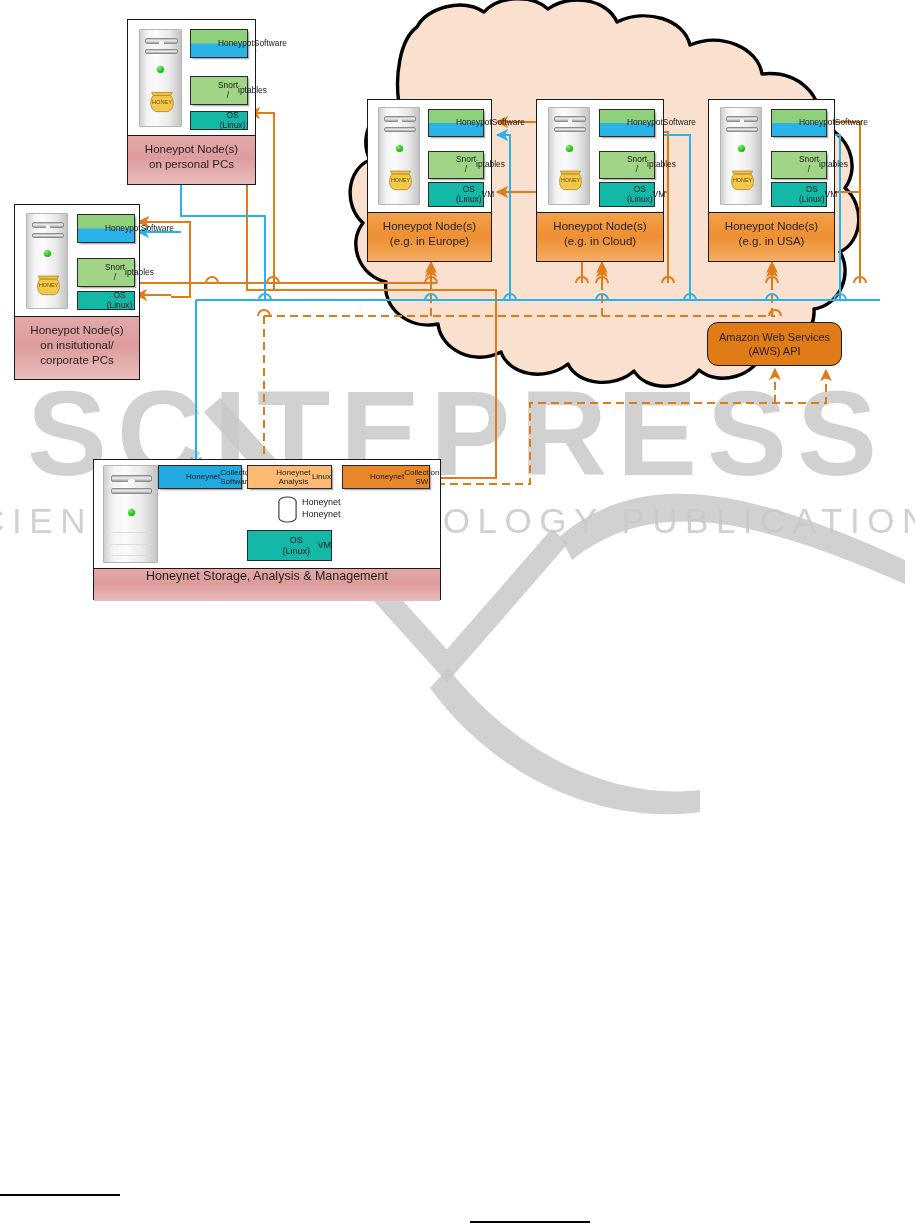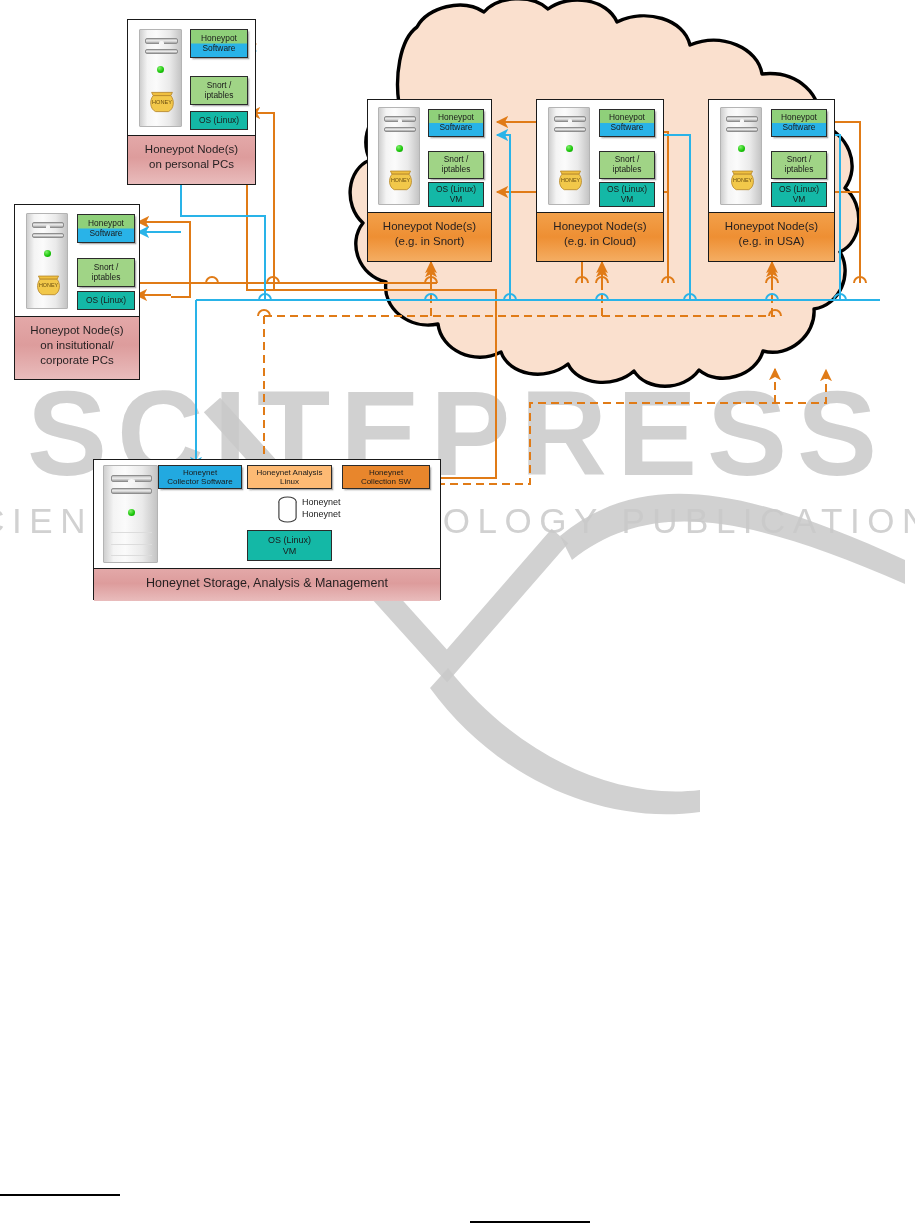--- a/index.html
+++ b/index.html
@@ -64,23 +64,24 @@
   .honeypot { position:absolute; }
 
   
   .swbox {
     position:absolute;
     border:1.4px solid #2b2b2b;
     font-size:8.4px;
     line-height:1.16;
     text-align:center;
     color:#1a1a1a;
-    display:flex; flex-direction:column;
-    align-items:center; justify-content:center;
+    display:flex; flex-direction:row;
+    align-items:center; 
     box-shadow:1.5px 1.5px 1.5px rgba(60,60,60,.4);
+    padding-left:27px;
   }
   .sw-hp   { background:linear-gradient(180deg,#8fd07a 0%,#8fd07a 48%,#29b3e8 52%,#29b3e8 100%); }
   .sw-green{ background:#a0d486; }
   .sw-white{ background:#14b8a6; box-shadow:none; }
   .sw-blue { background:#22a9e0; }
   .sw-yellow{ background:#fdba74; }
   .sw-orange{ background:#e8862c; }
 
   
   #aws-api {
@@ -340,21 +341,21 @@
         <span>Snort /</span>
         <span>iptables</span>
       </div>
       <div class="swbox sw-white" style="left:60px; top:82px; width:56px; height:25px;">
         <span>OS (Linux)</span>
         <span>VM</span>
       </div>
     </div>
     <div class="node-caption cap-orange" style="height:49px;">
       <div>Honeypot Node(s)</div>
-      <div>(e.g. in Snort)</div>
+      <div>(e.g. in Europe)</div>
     </div>
   </div>
 
   <div class="node" id="node-asia" style="left:536px; top:99px; width:128px; height:163px;">
     <div class="node-body" style="height:112px;">
       <div class="tower" style="left:11px; top:7px; width:42px; height:98px;">
         <div class="slot1" style="left:5px; top:8px; width:32px; height:6px;"></div>
         <div class="slot2" style="left:5px; top:19px; width:32px; height:5px;"></div>
         <div class="led" style="left:17px; top:37px; width:7px; height:7px;"></div>
         <svg class="honeypot" style="left:6px; top:53px; width:31px; height:31px;" viewBox="0 0 40 40">
@@ -406,20 +407,26 @@
         <span>OS (Linux)</span>
         <span>VM</span>
       </div>
     </div>
     <div class="node-caption cap-orange" style="height:49px;">
       <div>Honeypot Node(s)</div>
       <div>(e.g. in USA)</div>
     </div>
   </div>
 
+  <div id="aws-api">
+    <div>
+      <div>Amazon Web Services</div>
+      <div>(AWS) API</div>
+    </div>
+  </div>
 
   <div class="node" id="node-honeynet" style="left:93px; top:459px; width:348px; height:141px;">
     <div class="node-body" style="height:108px;text-decoration:underline;">
       <div class="tower" style="left:9px; top:5px; width:55px; height:98px;">
         <div class="slot1" style="left:7px; top:9px; width:41px; height:7px;"></div>
         <div class="slot2" style="left:7px; top:22px; width:41px; height:6px;"></div>
         <div class="led" style="left:24px; top:43px; width:7px; height:7px;"></div>
         <div class="hline" style="left:7px; top:66px; width:41px;"></div>
         <div class="hline" style="left:7px; top:78px; width:41px;"></div>
         <div class="hline" style="left:7px; top:89px; width:41px;"></div>
@@ -444,21 +451,21 @@
       <div style="position:absolute; left:208px; top:36px; font-size:9px; color:#1a1a1a; line-height:1.35;">
         <div>Honeynet</div>
         <div>Honeynet</div>
       </div>
 
       <div class="swbox sw-white" style="left:153px; top:70px; width:85px; height:31px; font-size:9px;">
         <span>OS (Linux)</span>
         <span>VM</span>
       </div>
     </div>
-    <div class="node-caption cap-pink" style="height:33px; display:flex; justify-content:center; font-size:12.5px;">
+    <div class="node-caption cap-pink" style="height:33px; display:flex; align-items:center; justify-content:center; font-size:12.5px;">
       <span>Honeynet Storage, Analysis &amp; Management</span>
     </div>
   </div>
 
 
   <div class="footrule" style="left:0px; top:1194px; width:120px;"></div>
   <div class="footrule" style="left:470px; top:1221px; width:120px;"></div>
 
 </div>
 

